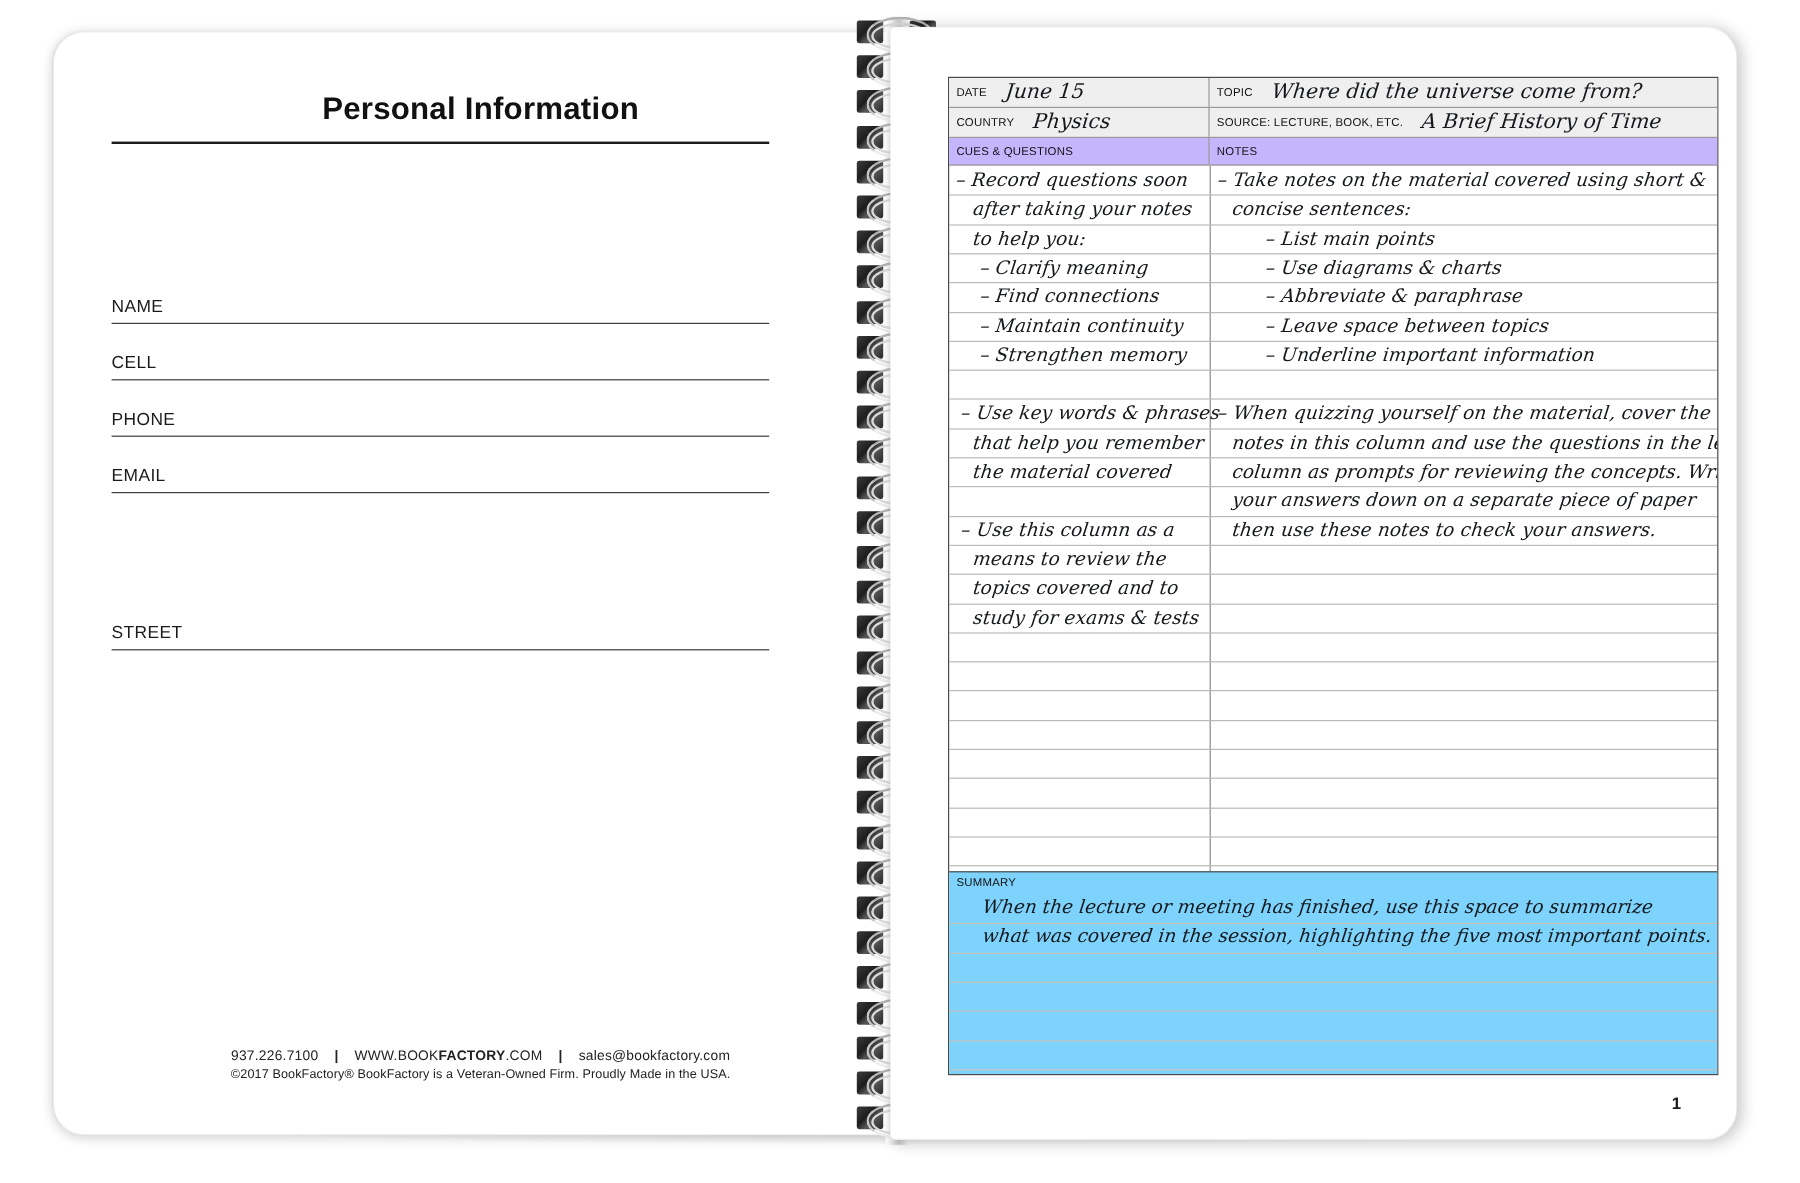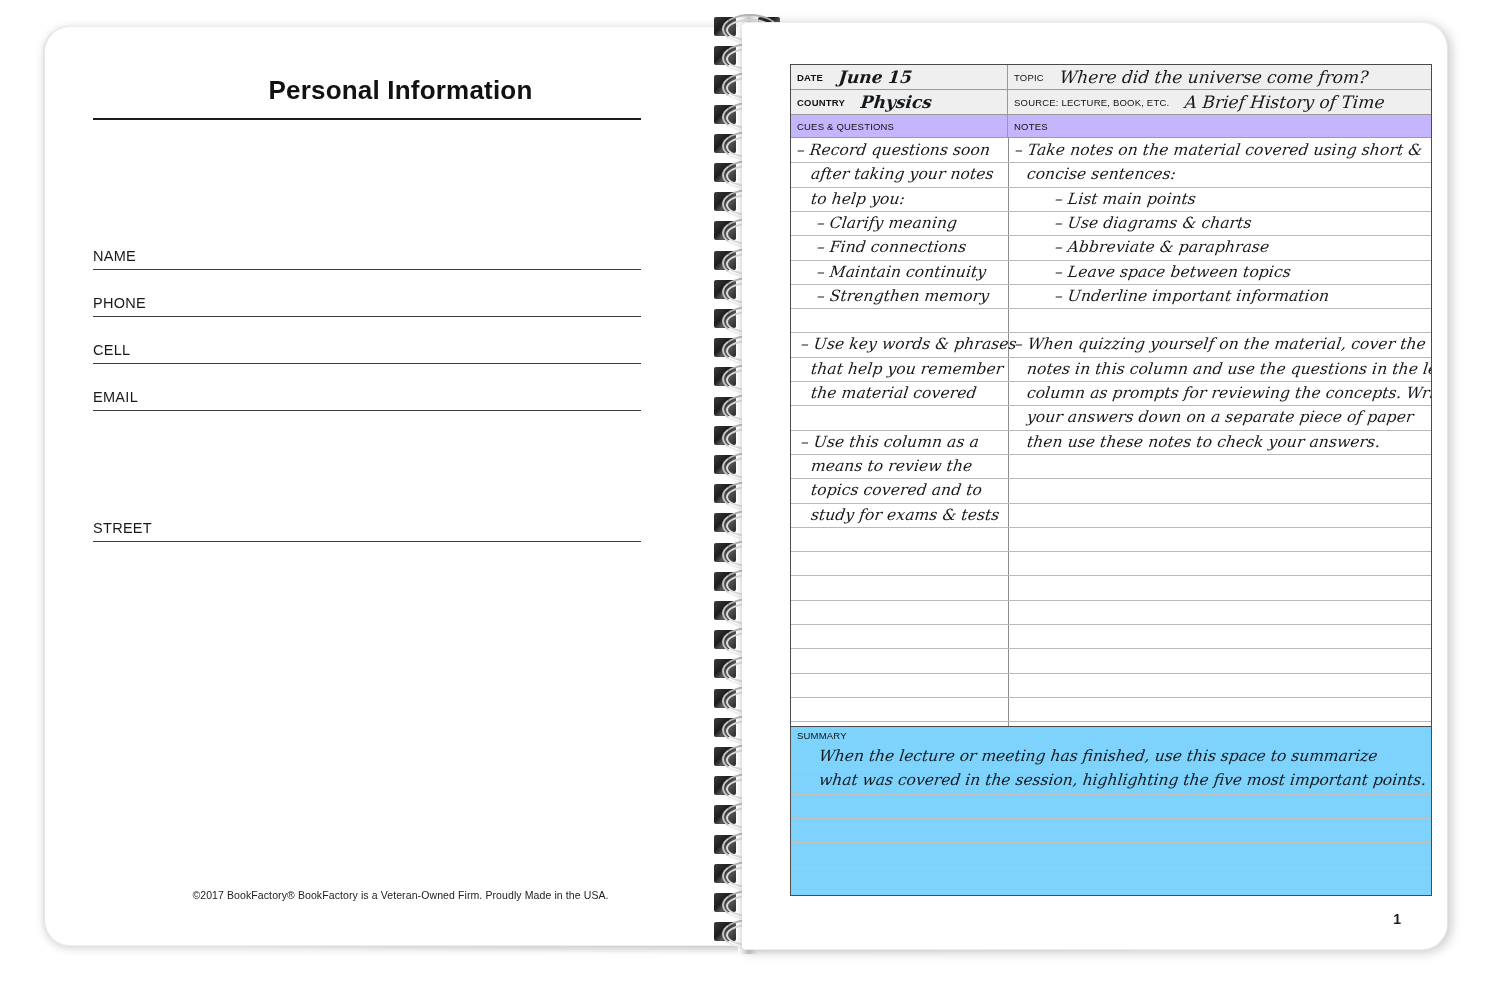--- a/index.html
+++ b/index.html
@@ -204,21 +204,21 @@
     box-sizing: border-box;
   }
   .hdr-row { height: 25px; background: #efefef; }
   .hdr-cell {
     position: relative;
     display: flex;
     align-items: center;
     box-sizing: border-box;
     overflow: hidden;
   }
-  .hdr-cell.left  { width: 217px; border-right: 1px solid #9a9a9a; font-weight: bold; }
+  .hdr-cell.left  { width: 217px; border-right: 1px solid #9a9a9a; }
   .hdr-cell.right { flex: 1; }
   .hdr-tag {
     font-size: 9.5px;
     color: #111111;
     letter-spacing: 0.2px;
     padding-left: 6px;
     white-space: nowrap;
   }
   .hdr-val {
     font-family: "DejaVu Serif", serif;
@@ -333,26 +333,26 @@
     <div class="pi-title-rule"></div>
 
     <div class="fields">
 
       <div class="field">
         <div class="field-label">NAME</div>
         <div class="field-rule"></div>
       </div>
 
       <div class="field">
+        <div class="field-label">CELL</div>
+        <div class="field-rule"></div>
+      </div>
+
+      <div class="field">
         <div class="field-label">PHONE</div>
-        <div class="field-rule"></div>
-      </div>
-
-      <div class="field">
-        <div class="field-label">CELL</div>
         <div class="field-rule"></div>
       </div>
 
       <div class="field">
         <div class="field-label">EMAIL</div>
         <div class="field-rule"></div>
       </div>
 
       <div class="field gap">
         
@@ -362,20 +362,27 @@
       <div class="field">
         <div class="field-label">STREET</div>
         <div class="field-rule"></div>
       </div>
 
 
 
     </div>
 
     <div class="pi-footer">
+      <div class="pi-footer-line1">
+        <span>937.226.7100</span>
+        <span class="sep">|</span>
+        <span><span>WWW.BOOK</span><span class="bf-bold">FACTORY</span><span>.COM</span></span>
+        <span class="sep">|</span>
+        <span>sales@bookfactory.com</span>
+      </div>
       <div class="pi-footer-line2">©2017 BookFactory® BookFactory is a Veteran-Owned Firm. Proudly Made in the USA.</div>
     </div>
 
   </div>
 
   <div class="spiral">
     <div class="spine"></div>
     <div id="coils">
         <div class="coil" style="top: 0px;">
           <div class="hole hole-l"></div>

